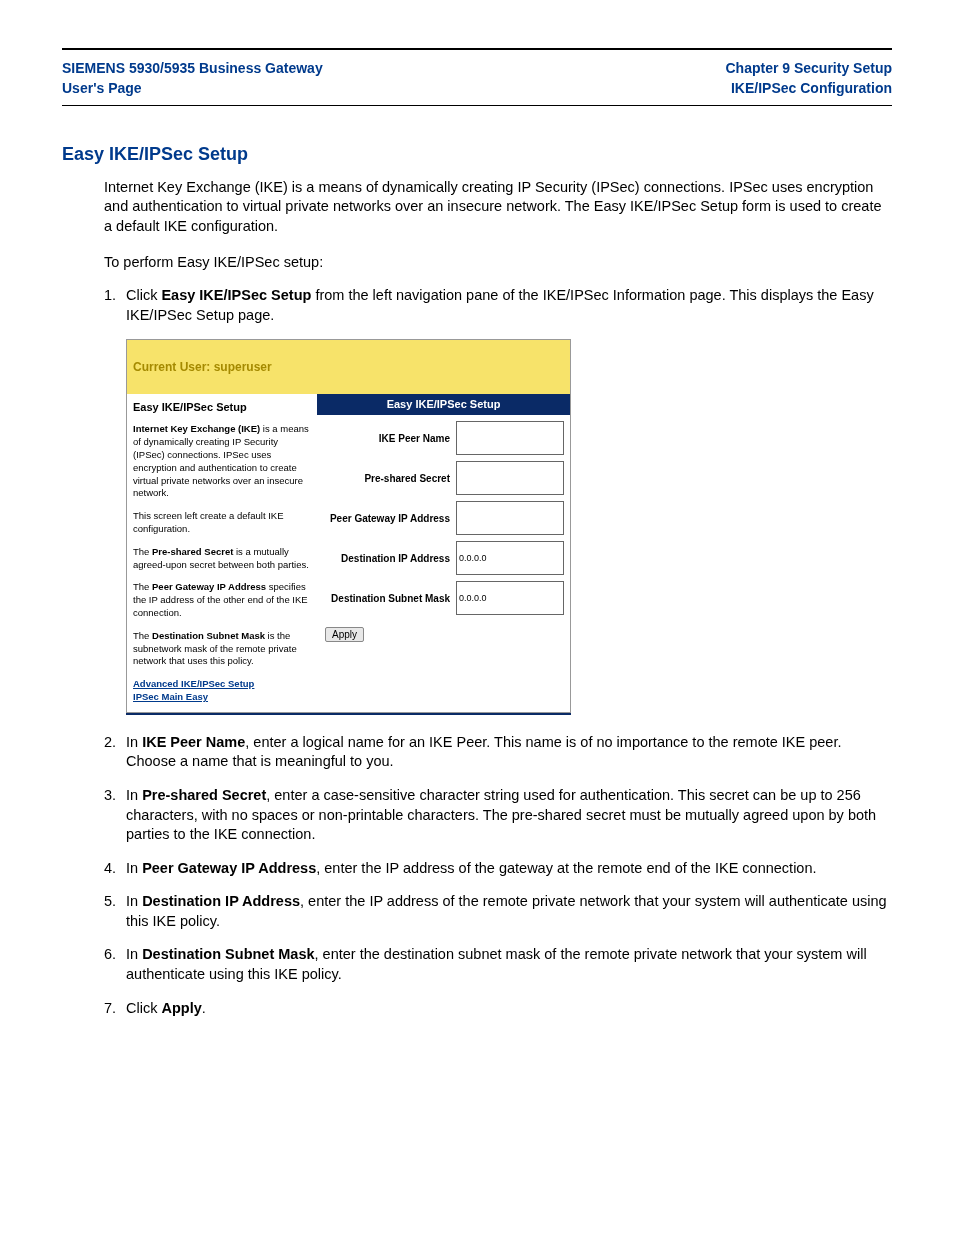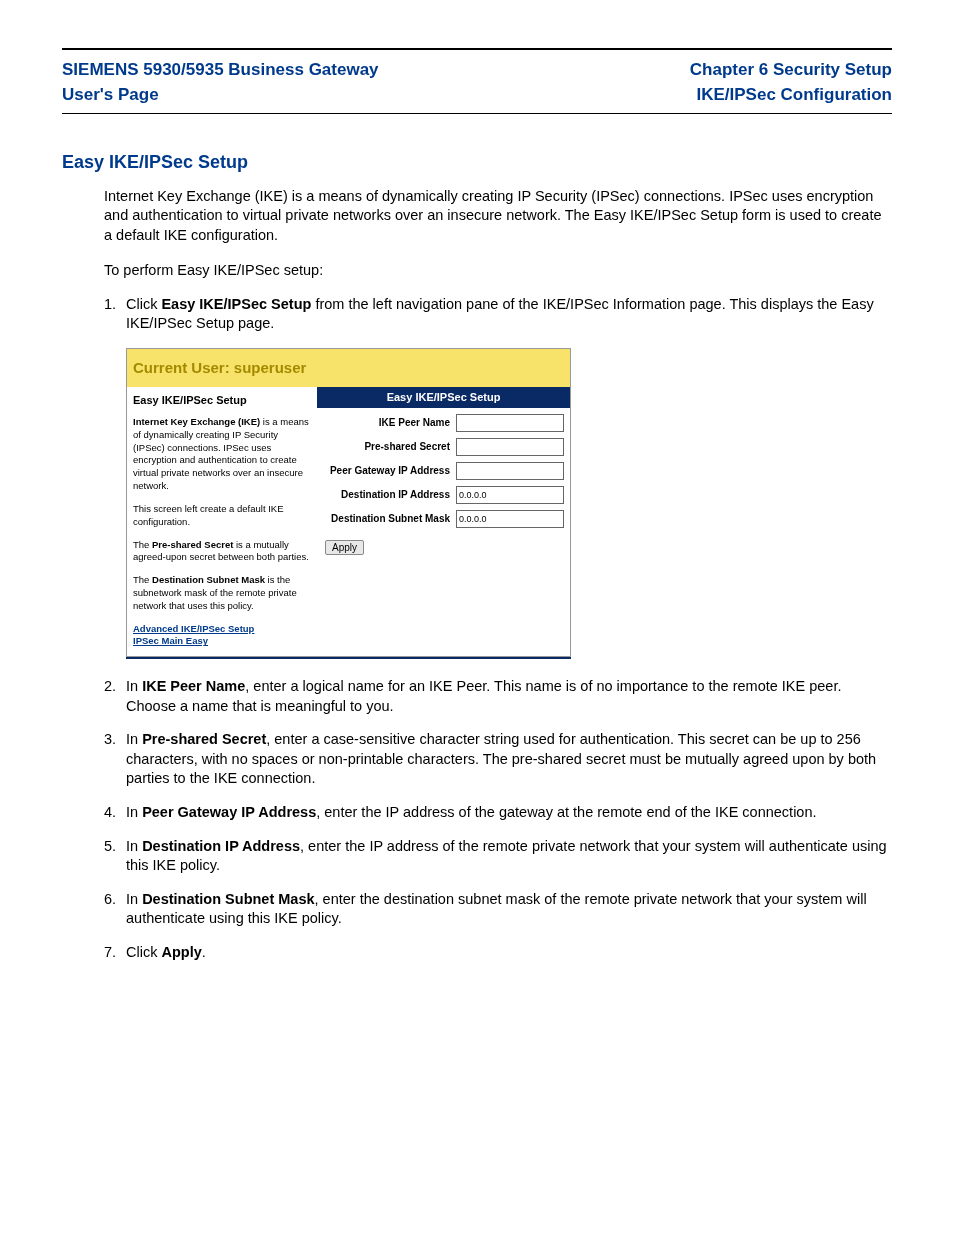--- a/index.html
+++ b/index.html
@@ -13,21 +13,21 @@
     line-height: 1.35;
   }
   .page-wrap { padding: 48px 62px 40px 62px; }
   .header-rule-top { border-top: 2px solid #000; margin-bottom: 8px; }
   .header-bar {
     display: flex;
     justify-content: space-between;
     align-items: flex-start;
     padding: 0 0 6px 0;
   }
-  .header-left, .header-right { color: #003a8c; font-weight: bold; font-size: 17px; line-height: 1.45; }
+  .header-left, .header-right { color: #003a8c; font-weight: bold; font-size: 14px; line-height: 1.45; }
   .header-right { text-align: right; }
   .header-rule-bot { border-top: 1.5px solid #000; margin-bottom: 36px; }
 
   .section-head {
     color: #003a8c;
     font-weight: bold;
     font-size: 18px;
     margin-bottom: 12px;
     margin-left: -18px;
   }
@@ -46,22 +46,22 @@
     margin-top: 4px;
     margin-bottom: 18px;
     font-family: Arial, sans-serif;
     font-size: 10px;
     border-bottom: 2px solid #0a2a66;
   }
   .embed-top {
     background: #f7e36a;
     color: #a58a00;
     font-weight: bold;
-    padding: 9px 6px;
-    font-size: 15px;
+    padding: 19px 6px;
+    font-size: 12px;
     border: 1px solid #999;
     border-bottom: none;
   }
   .embed-body { display: flex; background: #fff; border: 1px solid #999; border-top: none; }
   .embed-side {
     width: 190px;
     padding: 6px 6px 8px 6px;
     background: #fff;
     font-size: 9.5px;
     line-height: 1.35;
@@ -78,21 +78,21 @@
     padding: 3px 0;
     font-size: 11px;
   }
   .embed-row { display: flex; align-items: center; margin: 6px 6px 0 6px; }
   .embed-lbl { flex: 1; text-align: right; font-weight: bold; font-size: 10px; padding-right: 6px; }
   .embed-input {
     width: 108px; height: 16px;
     border: 1px solid #666;
     background: #fff;
     font-size: 9px;
-    padding: 8px 2px;
+    padding: 16px 2px;
   }
   .embed-btn {
     margin: 12px 0 0 8px;
     font-size: 10px;
     padding: 1px 6px;
     background: #e8e8e8;
     border: 1px solid #888;
     border-radius: 2px;
   }
 </style>
@@ -101,21 +101,21 @@
 
 <div class="page-wrap">
 
   <div class="header-rule-top"></div>
   <div class="header-bar">
     <div class="header-left">
       <div>SIEMENS 5930/5935 Business Gateway</div>
       <div>User's Page</div>
     </div>
     <div class="header-right">
-      <div>Chapter 6  Security Setup</div>
+      <div>Chapter 9  Security Setup</div>
       <div>IKE/IPSec Configuration</div>
     </div>
   </div>
   <div class="header-rule-bot"></div>
 
   <div style="margin-left:18px;">
     <div class="section-head">Easy IKE/IPSec Setup</div>
 
     <p class="body-text intro-block">Internet Key Exchange (IKE) is a means of dynamically creating IP Security (IPSec) connections. IPSec uses encryption and authentication to virtual private networks over an insecure network. The Easy IKE/IPSec Setup form is used to create a default IKE configuration.</p>
     <p class="body-text">To perform Easy IKE/IPSec setup:</p>
@@ -130,20 +130,21 @@
     </ol>
 
     <div class="embed">
       <div class="embed-top">Current User: superuser</div>
       <div class="embed-body">
         <div class="embed-side">
           <div class="embed-side-title">Easy IKE/IPSec Setup</div>
           <p><span class="b">Internet Key Exchange (IKE)</span><span> is a means of dynamically creating IP Security (IPSec) connections. IPSec uses encryption and authentication to create virtual private networks over an insecure network.</span></p>
           <p>This screen left create a default IKE configuration.</p>
           <p><span>The </span><span class="b">Pre-shared Secret</span><span> is a mutually agreed-upon secret between both parties.</span></p>
+          <p><span>The </span><span class="b">Peer Gateway IP Address</span><span> specifies the IP address of the other end of the IKE connection.</span></p>
           <p><span>The </span><span class="b">Destination Subnet Mask</span><span> is the subnetwork mask of the remote private network that uses this policy.</span></p>
           <a class="embed-link" href="#">Advanced IKE/IPSec Setup</a>
           <a class="embed-link" href="#">IPSec Main Easy</a>
         </div>
         <div class="embed-main">
           <div class="embed-form-head">Easy IKE/IPSec Setup</div>
           <div class="embed-row">
             <div class="embed-lbl">IKE Peer Name</div>
             <input class="embed-input" type="text" style="">
           </div>

